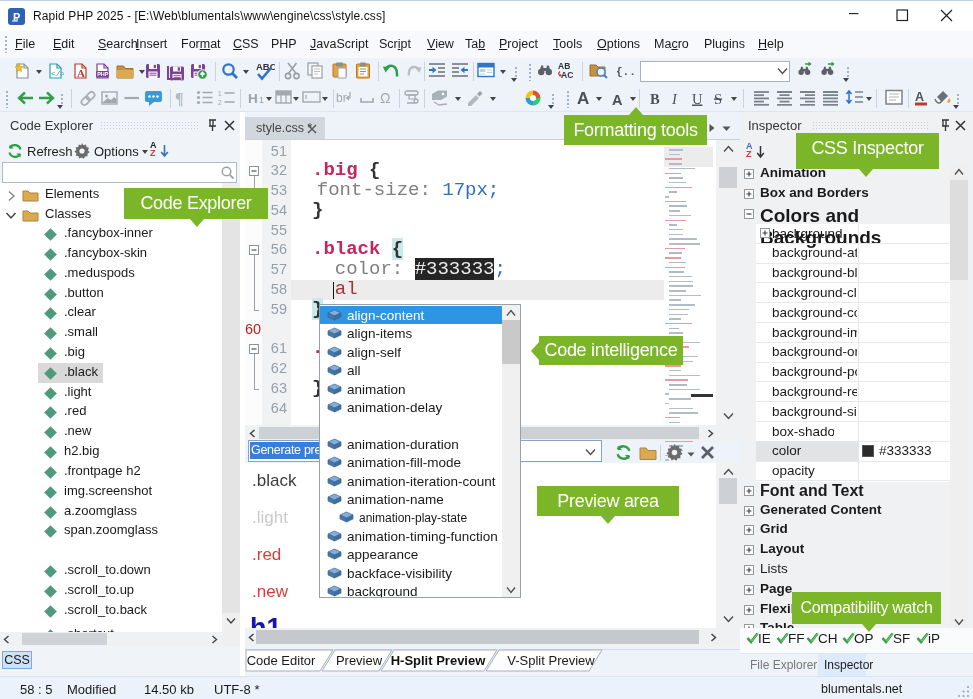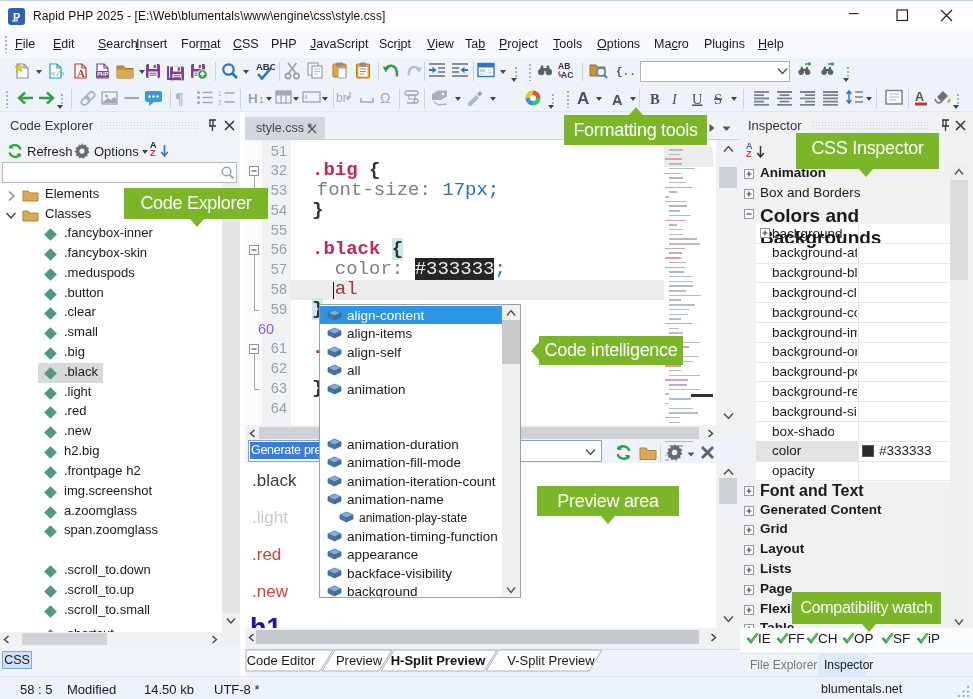--- a/index.html
+++ b/index.html
@@ -572,21 +572,21 @@
 <div class="trow" style="top:398.8px">
           <svg class="abs" style="left:43px;top:2px" width="14" height="14">
             <rect x="3" y="3" width="9" height="9" fill="#4f9a7a" transform="rotate(45 7.5 7.5)"></rect>
           </svg>
           <span class="abs" style="left:64px;top:0px">.scroll_to.up</span>
         </div>
 <div class="trow" style="top:418.6px">
           <svg class="abs" style="left:43px;top:2px" width="14" height="14">
             <rect x="3" y="3" width="9" height="9" fill="#4f9a7a" transform="rotate(45 7.5 7.5)"></rect>
           </svg>
-          <span class="abs" style="left:64px;top:0px">.scroll_to.small</span>
+          <span class="abs" style="left:64px;top:0px">.scroll_to.back</span>
         </div>
 <div class="trow" style="top:442.5px">
           <svg class="abs" style="left:43px;top:2px" width="14" height="14">
             <rect x="3" y="3" width="9" height="9" fill="#4f9a7a" transform="rotate(45 7.5 7.5)"></rect>
           </svg>
           <span class="abs" style="left:64px;top:0px">.shortcut</span>
         </div>
   </div>
 
   <div class="abs" style="left:222px;top:71px;width:18px;height:463px;background:#efefef">
@@ -628,21 +628,21 @@
 <div class="abs" style="left:46px;top:168.1px;width:373px;height:19.8px;background:#ececec"></div>
 <div class="abs" style="left:0;top:29.6px;width:42px;text-align:right;font-size:14.5px;color:#95a0ac;line-height:19.8px">51</div>
 <div class="abs" style="left:0;top:49.4px;width:42px;text-align:right;font-size:14.5px;color:#95a0ac;line-height:19.8px">32</div>
 <div class="abs" style="left:0;top:69.1px;width:42px;text-align:right;font-size:14.5px;color:#95a0ac;line-height:19.8px">53</div>
 <div class="abs" style="left:0;top:88.9px;width:42px;text-align:right;font-size:14.5px;color:#95a0ac;line-height:19.8px">54</div>
 <div class="abs" style="left:0;top:108.7px;width:42px;text-align:right;font-size:14.5px;color:#95a0ac;line-height:19.8px">55</div>
 <div class="abs" style="left:0;top:128.4px;width:42px;text-align:right;font-size:14.5px;color:#95a0ac;line-height:19.8px">56</div>
 <div class="abs" style="left:0;top:148.2px;width:42px;text-align:right;font-size:14.5px;color:#95a0ac;line-height:19.8px">57</div>
 <div class="abs" style="left:0;top:168.0px;width:42px;text-align:right;font-size:14.5px;color:#95a0ac;line-height:19.8px">58</div>
 <div class="abs" style="left:0;top:187.8px;width:42px;text-align:right;font-size:14.5px;color:#95a0ac;line-height:19.8px">59</div>
-<div class="abs" style="left:0;top:207.5px;width:42px;text-align:center;font-size:14.5px;color:#8b5cf6;line-height:19.8px">60</div>
+<div class="abs" style="left:0;top:207.5px;width:42px;text-align:left;font-size:14.5px;color:#b91c1c;line-height:19.8px">60</div>
 <div class="abs" style="left:0;top:227.3px;width:42px;text-align:right;font-size:14.5px;color:#95a0ac;line-height:19.8px">61</div>
 <div class="abs" style="left:0;top:247.1px;width:42px;text-align:right;font-size:14.5px;color:#95a0ac;line-height:19.8px">62</div>
 <div class="abs" style="left:0;top:266.8px;width:42px;text-align:right;font-size:14.5px;color:#95a0ac;line-height:19.8px">63</div>
 <div class="abs" style="left:0;top:286.6px;width:42px;text-align:right;font-size:14.5px;color:#95a0ac;line-height:19.8px">64</div>
 <svg class="abs" style="left:4px;top:54.3px" width="11" height="11">
         <rect x="0.5" y="0.5" width="9" height="9" fill="#fff" stroke="#8b939b"></rect>
         <path d="M2.5 5 H7.5" stroke="#555" stroke-width="1.2"></path>
       </svg>
 <div class="abs" style="left:8.5px;top:64.3px;width:1px;height:34.5px;background:#9aa2aa"></div>
 <div class="abs" style="left:8.5px;top:98.8px;width:5px;height:1px;background:#9aa2aa"></div>
@@ -840,21 +840,21 @@
 <div class="abs" style="left:118px;top:111.5px;width:1px;height:258px;background:#e3e5e7"></div>
 <svg class="abs" style="left:4px;top:57.0px" width="11" height="11">
         <rect x="0.5" y="0.5" width="9" height="9" fill="#fff" stroke="#9199a1"></rect>
         <path d="M2.5 5 H7.5 M5 2.5 V7.5" stroke="#444" stroke-width="1.2"></path>
       </svg>
 <span class="abs" style="left:20px;top:53.0px;font-size:13.5px;font-weight:bold;color:#1a1a1a">Animation</span>
 <svg class="abs" style="left:4px;top:76.8px" width="11" height="11">
         <rect x="0.5" y="0.5" width="9" height="9" fill="#fff" stroke="#9199a1"></rect>
         <path d="M2.5 5 H7.5 M5 2.5 V7.5" stroke="#444" stroke-width="1.2"></path>
       </svg>
-<span class="abs" style="left:20px;top:72.8px;font-size:13.5px;font-weight:normal;color:#1a1a1a">Box and Borders</span>
+<span class="abs" style="left:20px;top:72.8px;font-size:13.5px;font-weight:bold;color:#1a1a1a">Box and Borders</span>
 <svg class="abs" style="left:4px;top:96.6px" width="11" height="11">
         <rect x="0.5" y="0.5" width="9" height="9" fill="#fff" stroke="#9199a1"></rect>
         <path d="M2.5 5 H7.5" stroke="#444" stroke-width="1.2"></path>
       </svg>
 <span class="abs" style="left:20px;top:92.6px;font-size:19px;font-weight:bold;color:#1a1a1a">Colors and Backgrounds</span>
 <svg class="abs" style="left:20px;top:116.4px" width="11" height="11">
         <rect x="0.5" y="0.5" width="9" height="9" fill="#fff" stroke="#9199a1"></rect>
         <path d="M2.5 5 H7.5 M5 2.5 V7.5" stroke="#444" stroke-width="1.2"></path>
       </svg>
 <div class="abs" style="left:32px;top:111.5px;width:85px;height:19.8px;overflow:hidden;font-size:13.5px;color:#1a1a1a;line-height:19.8px;white-space:nowrap">background</div>
@@ -903,21 +903,21 @@
 <span class="abs" style="left:20px;top:409.4px;font-size:13.5px;font-weight:bold;color:#1a1a1a">Grid</span>
 <svg class="abs" style="left:4px;top:433.2px" width="11" height="11">
         <rect x="0.5" y="0.5" width="9" height="9" fill="#fff" stroke="#9199a1"></rect>
         <path d="M2.5 5 H7.5 M5 2.5 V7.5" stroke="#444" stroke-width="1.2"></path>
       </svg>
 <span class="abs" style="left:20px;top:429.2px;font-size:13.5px;font-weight:bold;color:#1a1a1a">Layout</span>
 <svg class="abs" style="left:4px;top:453.0px" width="11" height="11">
         <rect x="0.5" y="0.5" width="9" height="9" fill="#fff" stroke="#9199a1"></rect>
         <path d="M2.5 5 H7.5 M5 2.5 V7.5" stroke="#444" stroke-width="1.2"></path>
       </svg>
-<span class="abs" style="left:20px;top:449.0px;font-size:13.5px;font-weight:bold;color:#1a1a1a">Lists</span>
+<span class="abs" style="left:20px;top:449.0px;font-size:13.5px;font-weight:normal;color:#1a1a1a">Lists</span>
 <svg class="abs" style="left:4px;top:472.8px" width="11" height="11">
         <rect x="0.5" y="0.5" width="9" height="9" fill="#fff" stroke="#9199a1"></rect>
         <path d="M2.5 5 H7.5 M5 2.5 V7.5" stroke="#444" stroke-width="1.2"></path>
       </svg>
 <span class="abs" style="left:20px;top:468.8px;font-size:13.5px;font-weight:bold;color:#1a1a1a">Page</span>
 <svg class="abs" style="left:4px;top:492.6px" width="11" height="11">
         <rect x="0.5" y="0.5" width="9" height="9" fill="#fff" stroke="#9199a1"></rect>
         <path d="M2.5 5 H7.5 M5 2.5 V7.5" stroke="#444" stroke-width="1.2"></path>
       </svg>
 <span class="abs" style="left:20px;top:488.6px;font-size:13.5px;font-weight:bold;color:#1a1a1a">Flexible Box</span>
@@ -1031,20 +1031,28 @@
         <span class="abs" style="left:27px;top:1px">all</span>
       </div>
 <div class="abs" style="left:0;top:74.6px;width:182px;height:18.4px;color:#1a1a1a;font-size:13.5px;line-height:18px">
         <svg class="abs" style="left:7px;top:3px" width="15" height="12">
           <path d="M1 4 L7.5 1 L14 4 L7.5 7 Z" fill="#85add9" stroke="#3a689c" stroke-width="0.7"></path>
           <path d="M1 4 L7.5 7 V11 L1 8 Z" fill="#48779f" stroke="#3a689c" stroke-width="0.7"></path>
           <path d="M14 4 L7.5 7 V11 L14 8 Z" fill="#3f6d9c" stroke="#3a689c" stroke-width="0.7"></path>
         </svg>
         <span class="abs" style="left:27px;top:1px">animation</span>
       </div>
+<div class="abs" style="left:0;top:93.0px;width:182px;height:18.4px;color:#1a1a1a;font-size:13.5px;line-height:18px">
+        <svg class="abs" style="left:7px;top:3px" width="15" height="12">
+          <path d="M1 4 L7.5 1 L14 4 L7.5 7 Z" fill="#85add9" stroke="#3a689c" stroke-width="0.7"></path>
+          <path d="M1 4 L7.5 7 V11 L1 8 Z" fill="#48779f" stroke="#3a689c" stroke-width="0.7"></path>
+          <path d="M14 4 L7.5 7 V11 L14 8 Z" fill="#3f6d9c" stroke="#3a689c" stroke-width="0.7"></path>
+        </svg>
+        <span class="abs" style="left:27px;top:1px">animation-delay</span>
+      </div>
 <div class="abs" style="left:0;top:129.8px;width:182px;height:18.4px;color:#1a1a1a;font-size:13.5px;line-height:18px">
         <svg class="abs" style="left:7px;top:3px" width="15" height="12">
           <path d="M1 4 L7.5 1 L14 4 L7.5 7 Z" fill="#85add9" stroke="#3a689c" stroke-width="0.7"></path>
           <path d="M1 4 L7.5 7 V11 L1 8 Z" fill="#48779f" stroke="#3a689c" stroke-width="0.7"></path>
           <path d="M14 4 L7.5 7 V11 L14 8 Z" fill="#3f6d9c" stroke="#3a689c" stroke-width="0.7"></path>
         </svg>
         <span class="abs" style="left:27px;top:1px">animation-duration</span>
       </div>
 <div class="abs" style="left:0;top:148.2px;width:182px;height:18.4px;color:#1a1a1a;font-size:13.5px;line-height:18px">
         <svg class="abs" style="left:7px;top:3px" width="15" height="12">

